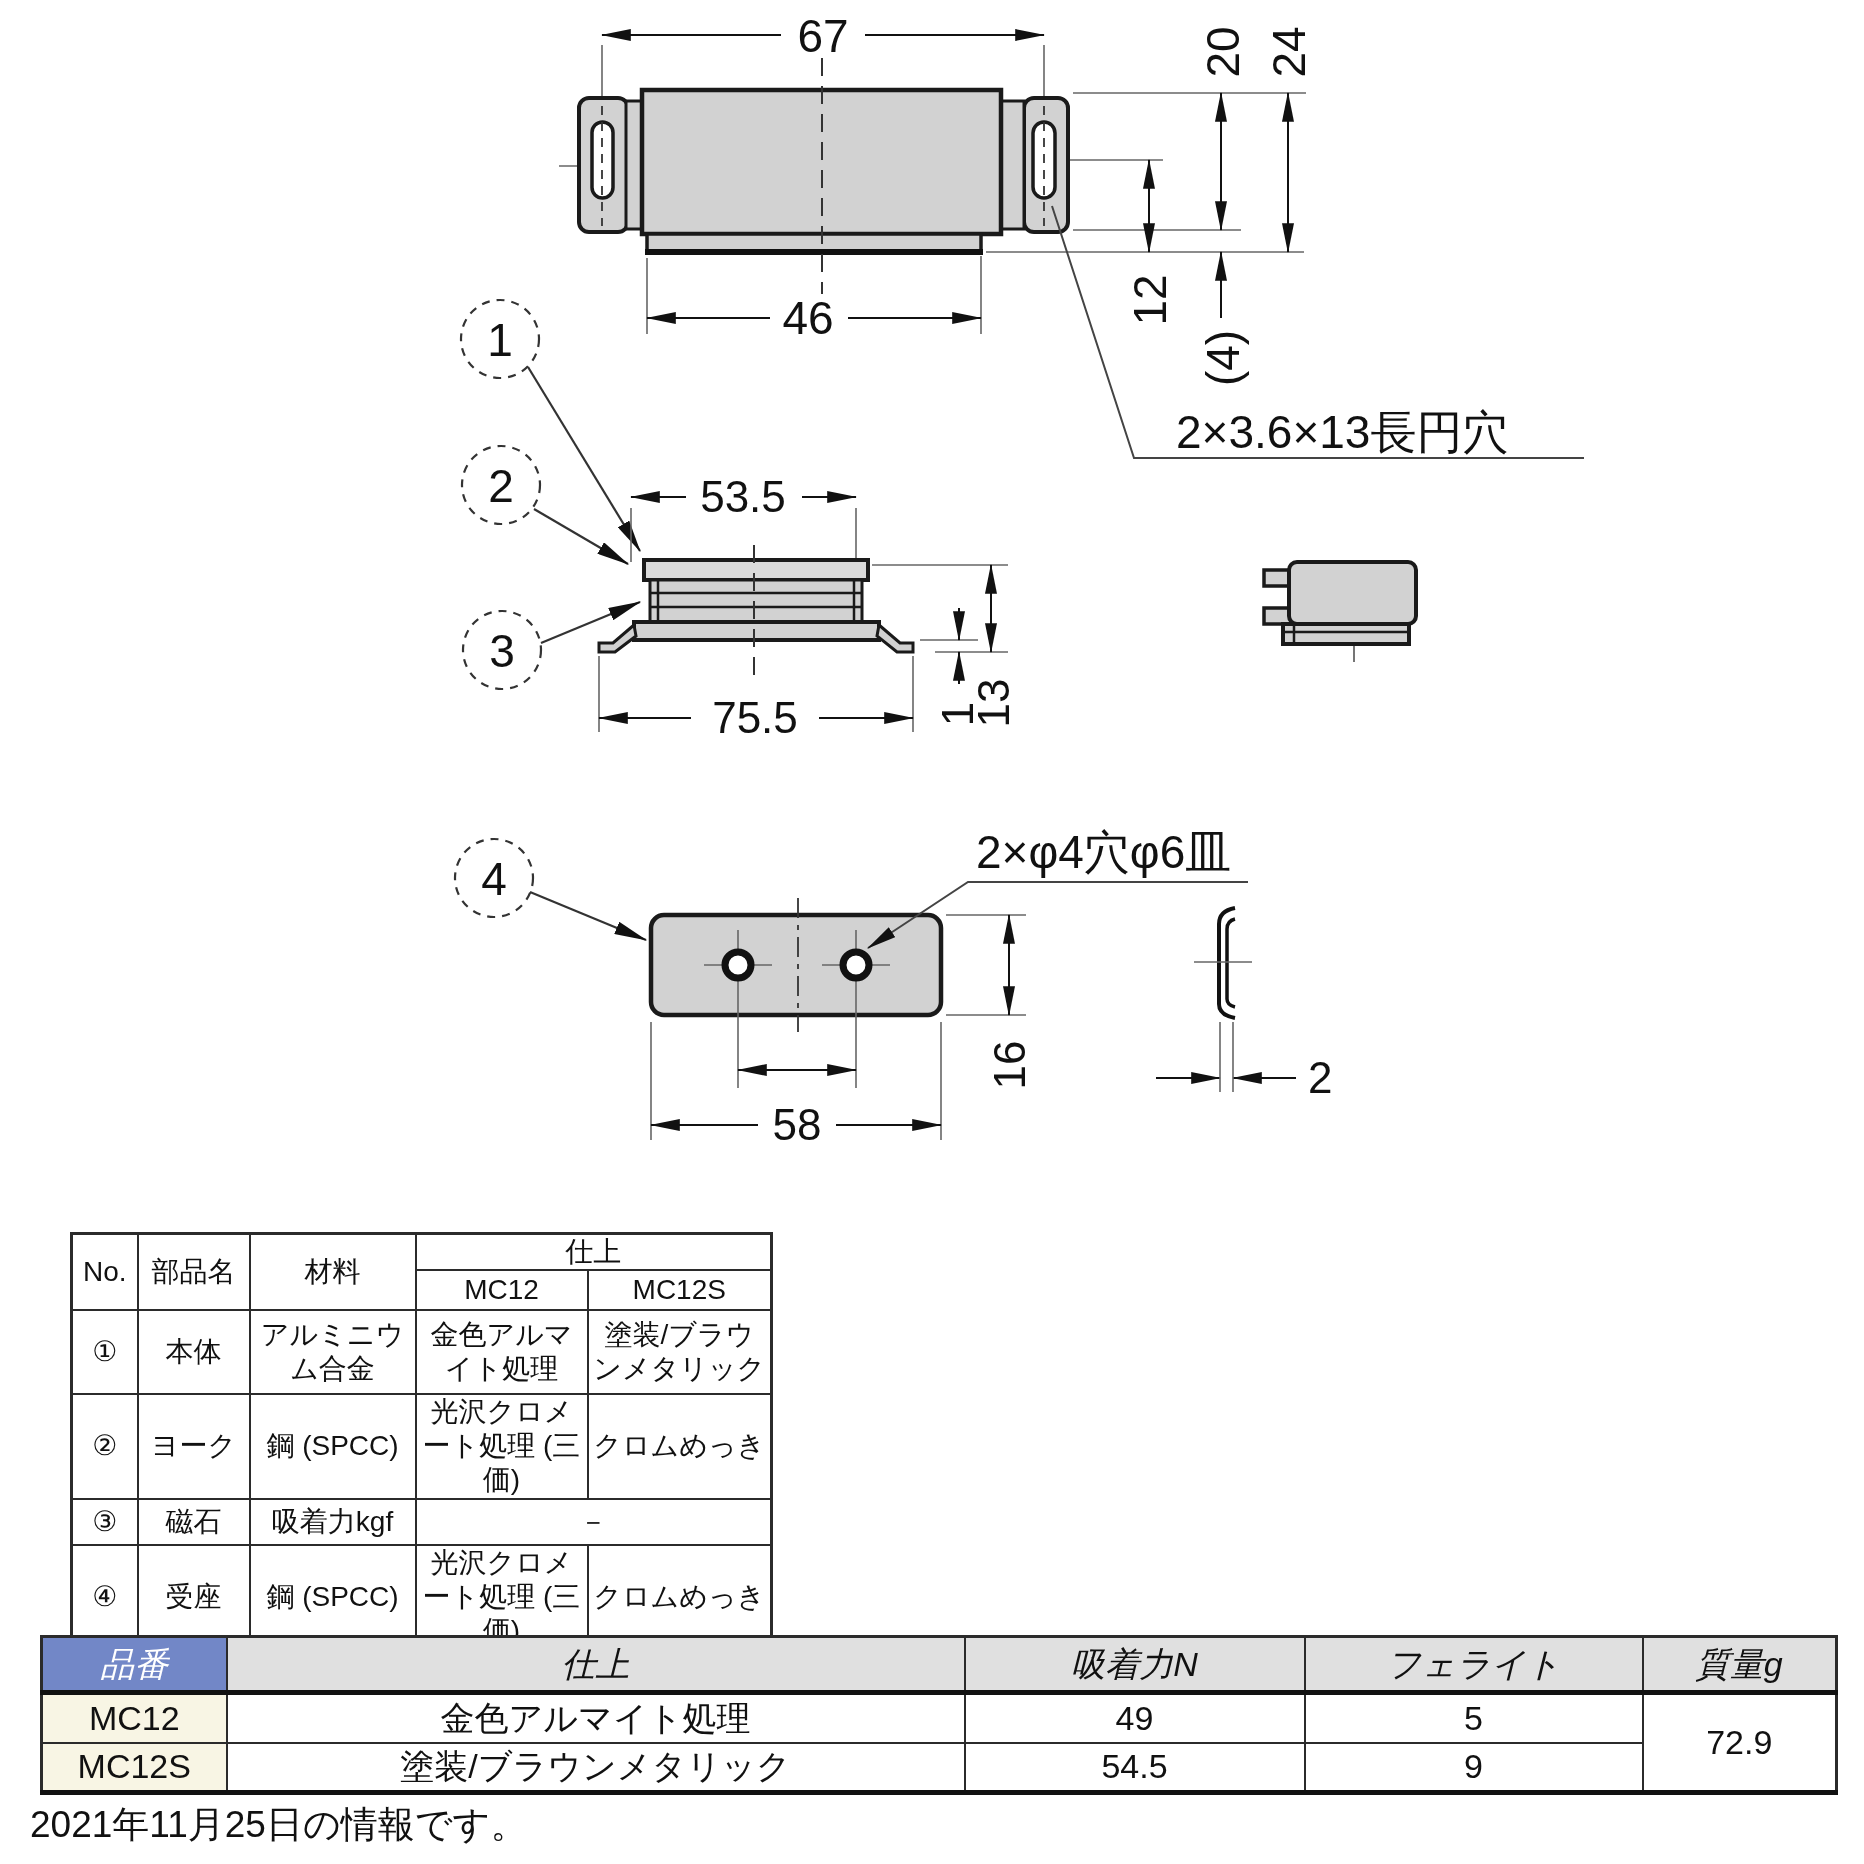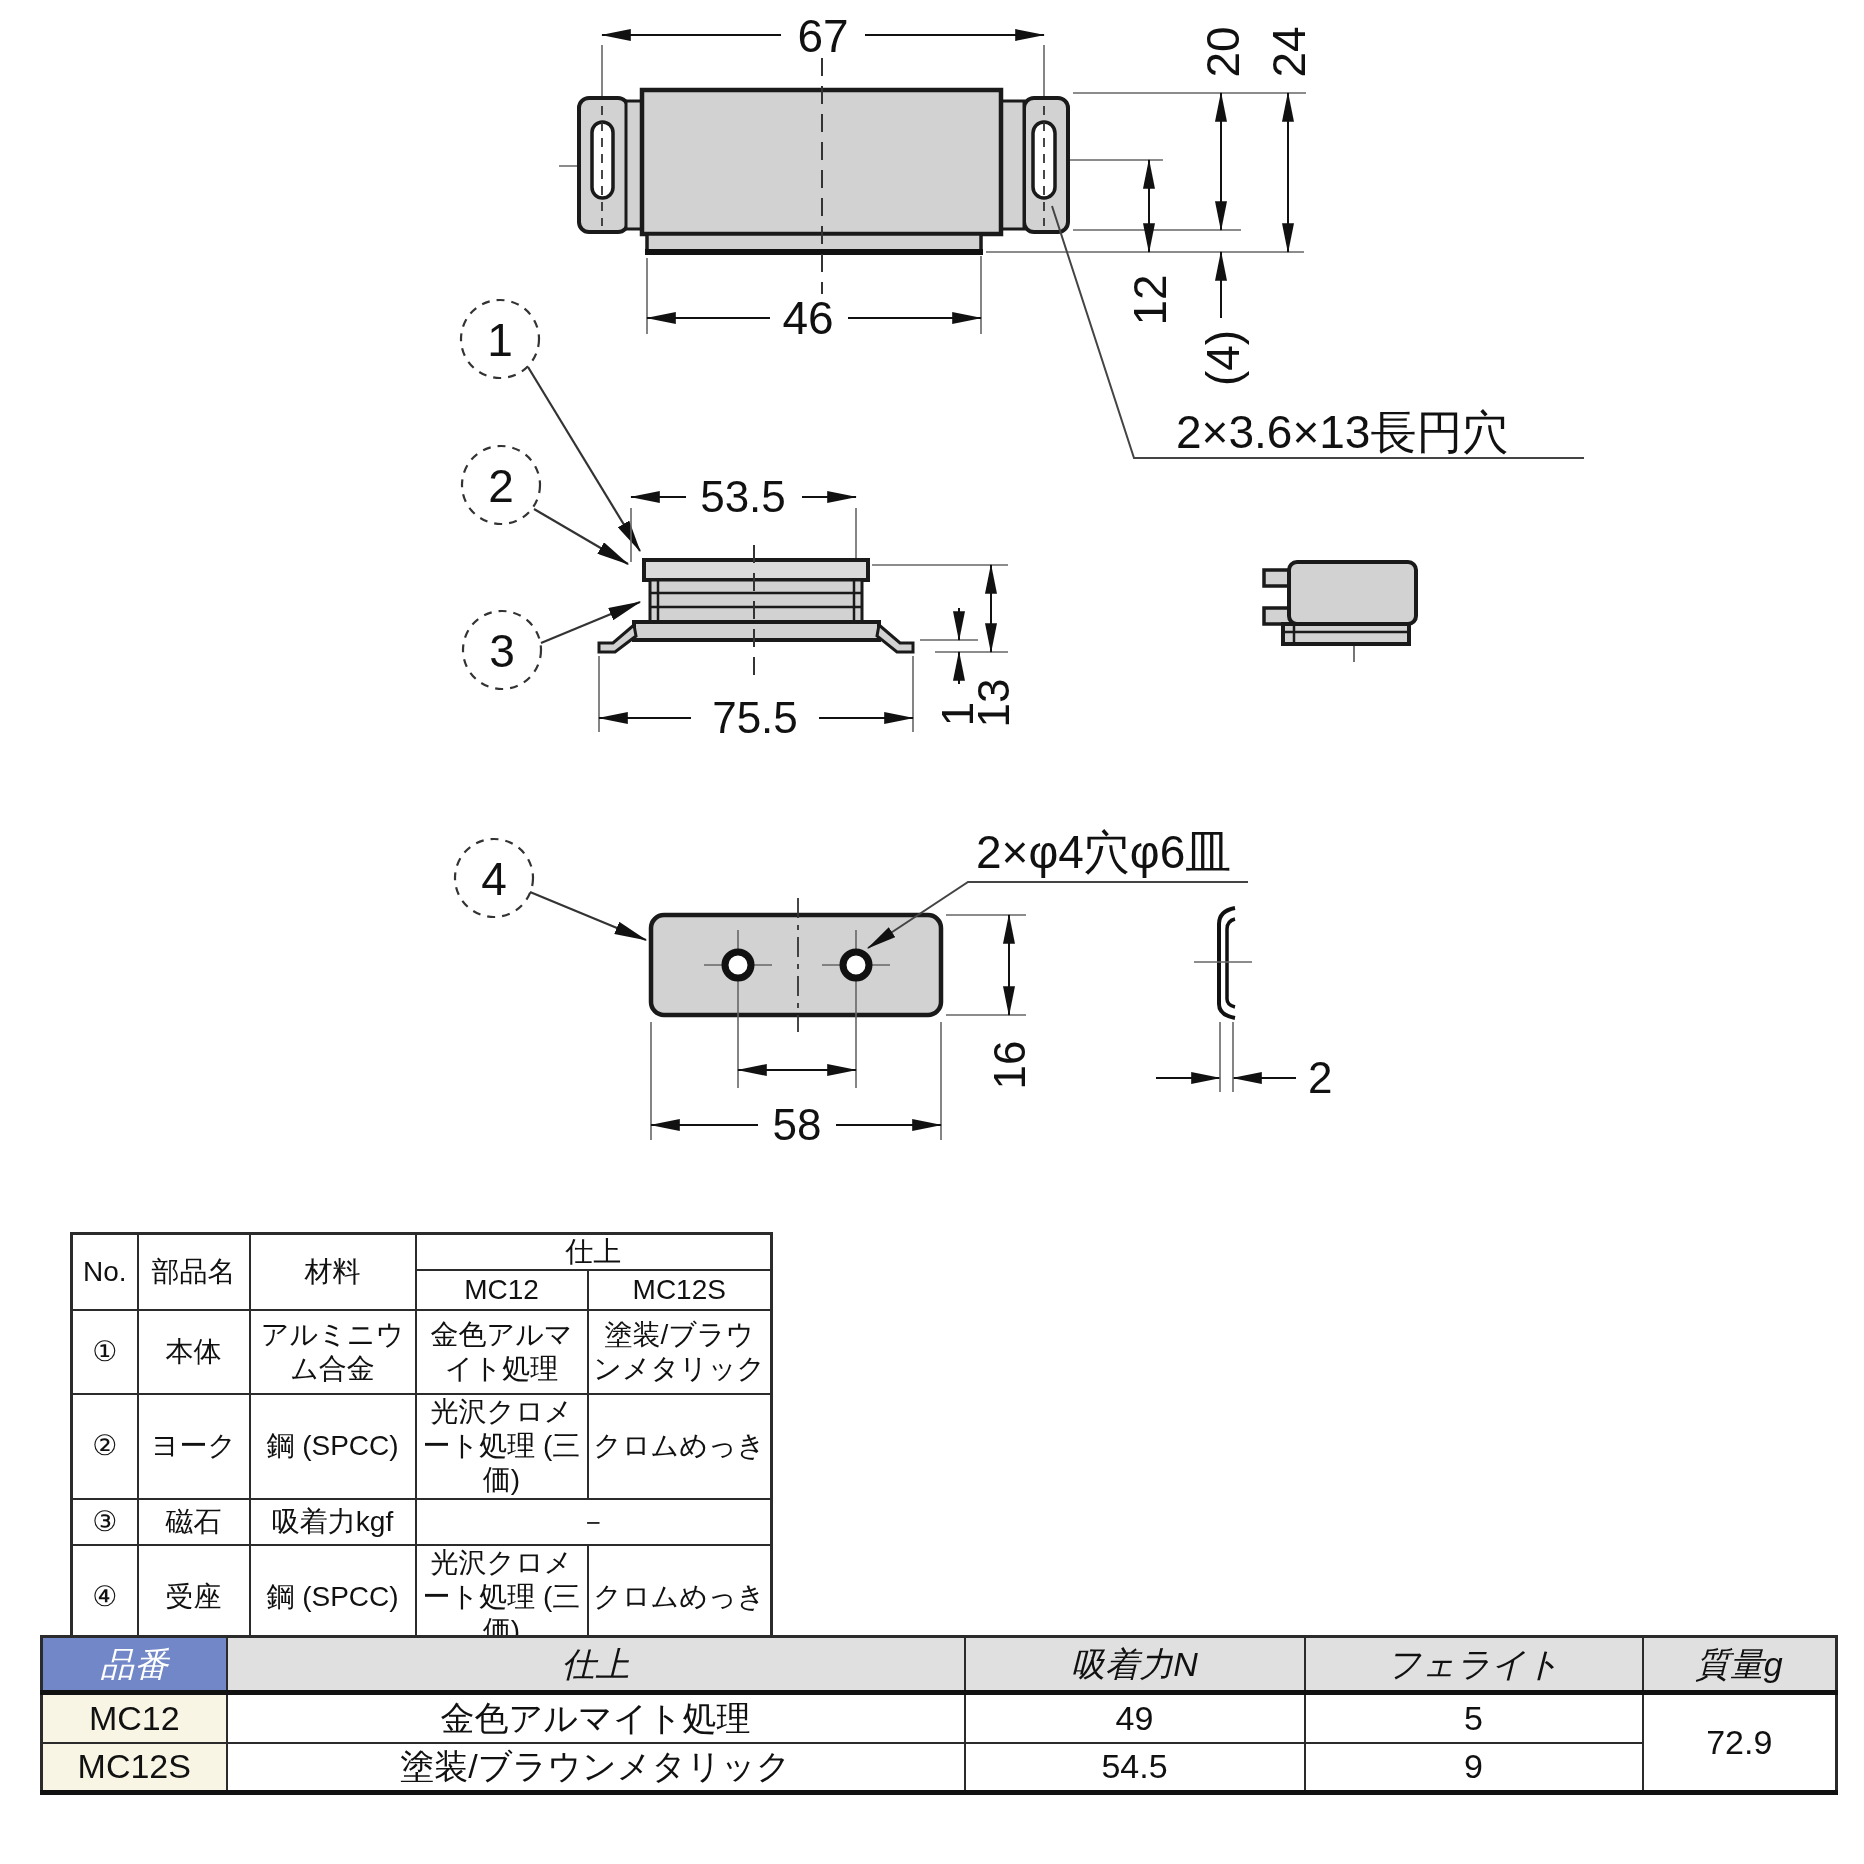--- a/index.html
+++ b/index.html
@@ -274,13 +274,14 @@
       </tr>
       <tr style="height:50px">
         <td class="code-c">MC12S</td>
         <td>塗装/ブラウンメタリック</td>
         <td>54.5</td>
         <td>9</td>
       </tr>
     </tbody>
   </table>
 
+  <div id="footer-note">2021年11月25日の情報です。</div>
 </div>
 
 </body></html>

